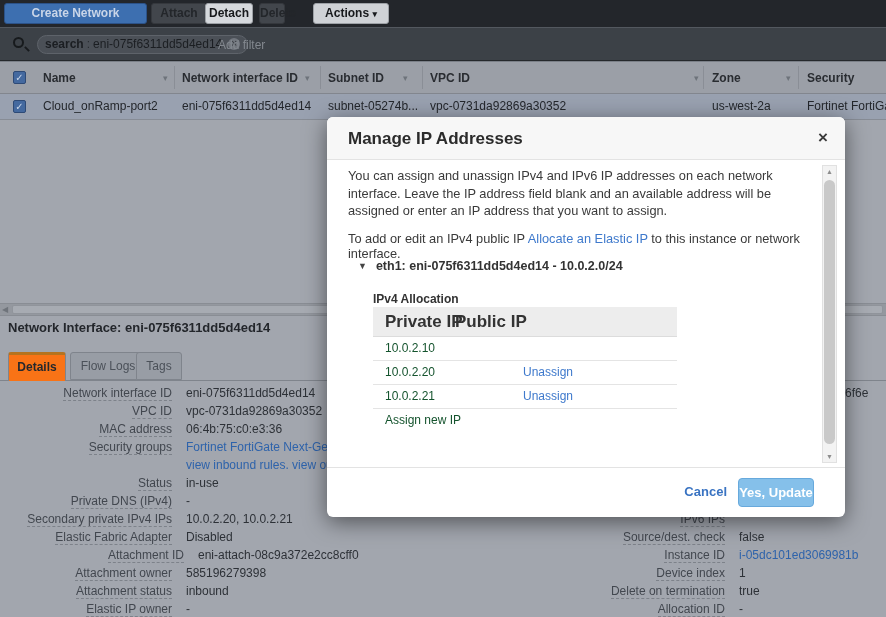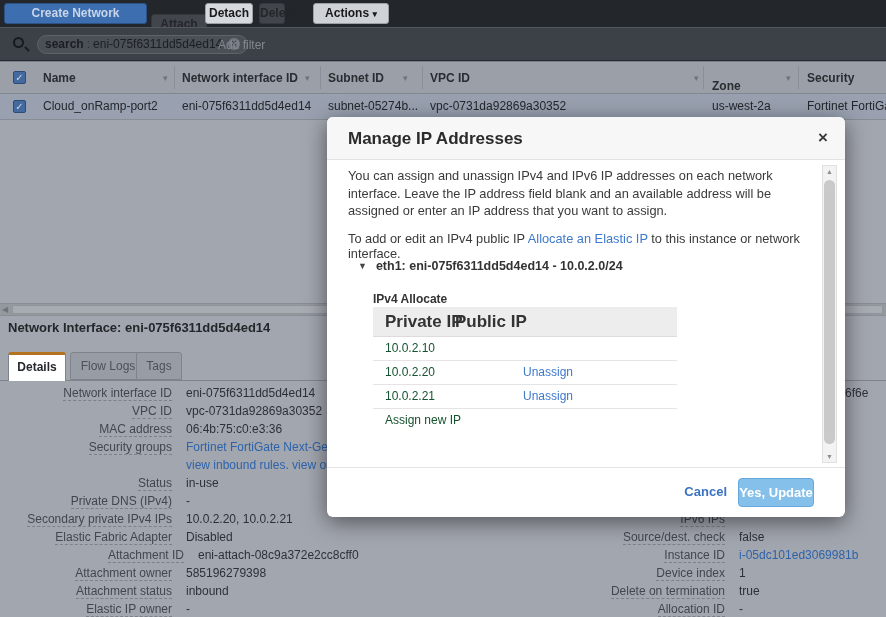--- a/index.html
+++ b/index.html
@@ -5,21 +5,21 @@
   * { margin:0; padding:0; box-sizing:border-box; }
   body { font-family:"Liberation Sans", sans-serif; background:#555; }
   .screen { position:relative; width:886px; height:617px; background:#a2a6ae; overflow:hidden;
             font-family:"Liberation Sans", sans-serif; }
 
   
   .toolbar { position:absolute; top:0; left:0; right:0; height:27px; background:#23262b; }
   .btn { position:absolute; top:3px; height:21px; border-radius:3px; font-size:12px; font-weight:bold;
          line-height:19px; text-align:center; cursor:default; }
   .btn-create  { left:4px;   width:143px; background:#3d6fb0; color:#c9d5e8; border:1px solid #2c5288; }
-  .btn-attach  { left:151px; width:56px;  background:#42464c; color:#23262a; border:1px solid #35383d;margin-top:11px; }
+  .btn-attach  { left:151px; width:56px;  background:#42464c; color:#23262a; border:1px solid #35383d; }
   .btn-detach  { left:205px; width:48px;  background:#d6d9dd; color:#17191c; border:1px solid #9da1a6; }
   .btn-delete  { left:259px; width:26px;  background:#42464c; color:#23262a; border:1px solid #35383d; }
   .btn-actions { left:313px; width:76px;  background:#cfd2d6; color:#17191c; border:1px solid #9da1a6; }
   .btn-actions .caret { font-size:9px; }
 
   
   .filterbar { position:absolute; top:27px; left:0; right:0; height:34px; background:#3c4147;
                border-top:1px solid #53585f; border-bottom:1px solid #25282c; }
   .mag { position:absolute; left:13px; top:9px; width:11px; height:11px; border:2px solid #171a1d;
          border-radius:50%; }
@@ -52,21 +52,21 @@
              border-top:1px solid #898d94; border-bottom:1px solid #898d94; }
   .hs-arrow { position:absolute; left:2px; top:0; font-size:8px; line-height:12px; color:#6f747b; }
   .hs-thumb { position:absolute; left:12px; right:3px; top:1px; bottom:1px; background:#a7abb2;
               border:1px solid #90949b; border-radius:2px; }
 
   
   .sec-title { position:absolute; top:320px; left:8px; font-size:13px; font-weight:bold; color:#23262b; }
   .tabline { position:absolute; top:380px; left:0; right:0; height:1px; background:#7f848c; }
   .tab { position:absolute; top:352px; height:28px; font-size:12px; text-align:center; line-height:26px;
          border:1px solid #7f848c; background:#989da5; color:#4b5159; border-radius:3px 3px 0 0; }
-  .tab.active { height:29px; background:#ffffff; border-top:3px solid #b5731f; border-bottom:none;
+  .tab.active { height:29px; background:#f97316; border-top:3px solid #b5731f; border-bottom:none;
                 color:#25282d; font-weight:bold; line-height:24px; z-index:2; }
   .tab-details  { left:8px;   width:58px; }
   .tab-flowlogs { left:70px;  width:76px; }
   .tab-tags     { left:136px; width:46px; }
 
   .drow { position:absolute; display:flex; height:18px; line-height:18px; font-size:12px; white-space:nowrap; }
   .lblcol { flex:none; text-align:right; }
   .lblcol-l { width:172px; }
   .lblcol-r { width:200px; }
   .lbl { color:#42474f; border-bottom:1px dashed #7d828a; }
@@ -134,21 +134,21 @@
     <span class="vsep" style="left:174px;"></span>
     <span class="hc" style="left:182px;">Network interface ID</span>
     <span class="caret" style="left:305px;">▾</span>
     <span class="vsep" style="left:320px;"></span>
     <span class="hc" style="left:328px;">Subnet ID</span>
     <span class="caret" style="left:403px;">▾</span>
     <span class="vsep" style="left:422px;"></span>
     <span class="hc" style="left:430px;">VPC ID</span>
     <span class="caret" style="left:694px;">▾</span>
     <span class="vsep" style="left:703px;"></span>
-    <span class="hc" style="left:712px;margin-top:8px;">Zone</span>
+    <span class="hc" style="left:712px;">Zone</span>
     <span class="caret" style="left:786px;">▾</span>
     <span class="vsep" style="left:798px;"></span>
     <span class="hc" style="left:807px;">Security groups</span>
   </div>
 
   <div class="trow">
     <span class="cb" style="left:13px; top:6px;">✓</span>
     <span class="tc" style="left:43px;">Cloud_onRamp-port2</span>
     <span class="tc" style="left:182px;">eni-075f6311dd5d4ed14</span>
     <span class="tc" style="left:328px;">subnet-05274b...</span>
@@ -249,21 +249,21 @@
 
   <div class="modal">
     <div class="m-header">
       <span class="m-title">Manage IP Addresses</span>
       <span class="m-close">×</span>
     </div>
     <div class="m-body">
       <p class="m-p1">You can assign and unassign IPv4 and IPv6 IP addresses on each network interface. Leave the IP address field blank and an available address will be assigned or enter an IP address that you want to assign.</p>
       <p class="m-p2"><span>To add or edit an IPv4 public IP </span><span class="m-link">Allocate an Elastic IP</span><span> to this instance or network interface.</span></p>
       <div class="m-eth"><span class="tri">▼</span><span>eth1: eni-075f6311dd5d4ed14 - 10.0.2.0/24</span></div>
-      <div class="m-ipv4-title">IPv4 Allocate</div>
+      <div class="m-ipv4-title">IPv4 Allocation</div>
       <div class="ipt">
         <div class="ipt-head">
           <span style="left:12px;">Private IP</span>
           <span style="left:82px;">Public IP</span>
         </div>
         <div class="ipt-row">
           <span class="ipt-ip">10.0.2.10</span>
           <span class="ipt-action"></span>
         </div>
         <div class="ipt-row">

